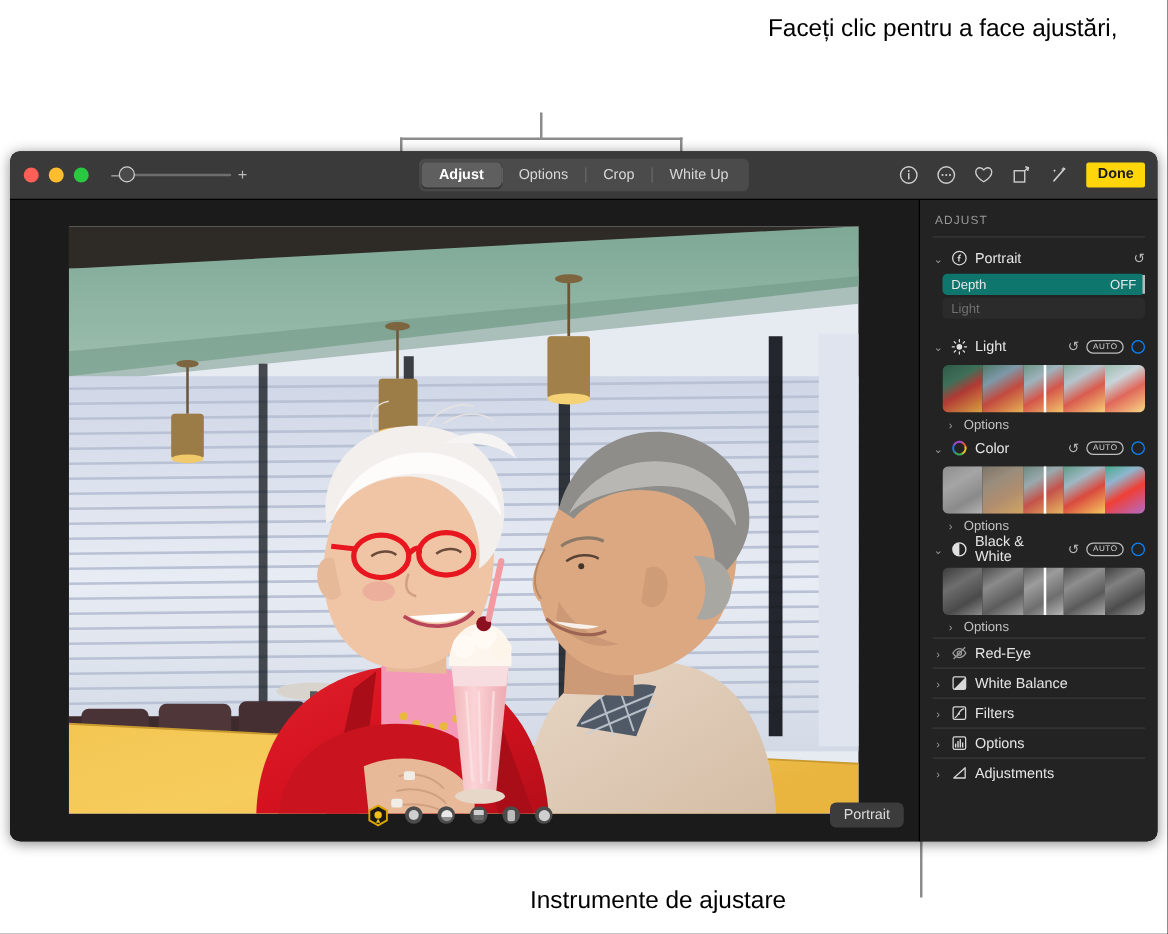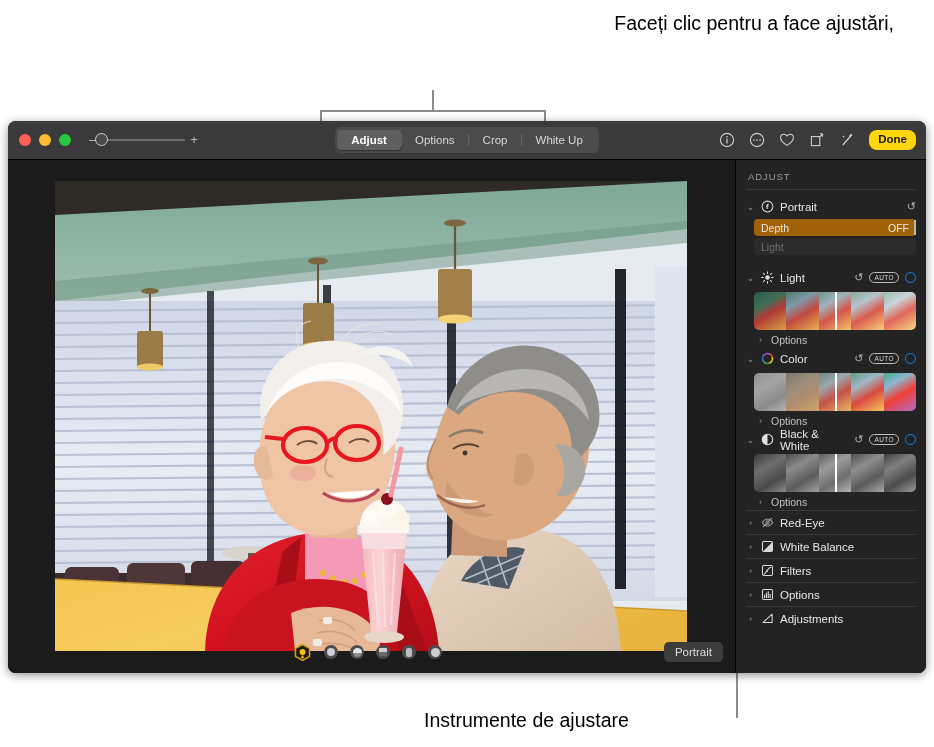--- a/index.html
+++ b/index.html
@@ -86,21 +86,21 @@
   .tab.div::before{
     content:"";position:absolute;left:0;top:4px;width:1px;height:12px;background:#696969;
   }
 
   .right-tools{
     position:absolute;right:10px;display:flex;align-items:center;gap:14px;
   }
   .ticon{width:16px;height:16px;color:#cfcfcf;display:block;}
   .done-btn{
     background:#ffd60a;color:#1a1a1a;font-size:11.5px;font-weight:bold;
-    padding:3px 9px;border-radius:8px;line-height:1.2;
+    padding:3px 9px;border-radius:2px;line-height:1.2;
   }
 
   
   .appbody{display:flex;height:514px;background:#1b1b1b;}
 
   .canvas{
     position:relative;flex:1;background:#1b1b1b;
     display:flex;align-items:flex-start;justify-content:center;
   }
 
@@ -159,21 +159,21 @@
   .auto-pill{
     border:1px solid #bdbdbd;border-radius:7px;color:#d6d6d6;
     font-size:6.5px;letter-spacing:.4px;padding:1px 4px;line-height:1.2;
   }
   .blue-ring{
     width:11px;height:11px;border-radius:50%;
     border:1.6px solid #0a84ff;box-sizing:border-box;
   }
 
   .field{
-    height:17px;border-radius:4px;background:#a16207;
+    height:17px;border-radius:4px;background:#0f766e;
     display:flex;align-items:center;justify-content:space-between;
     padding:0 7px;margin:2px 0 0 8px;font-size:10.5px;color:#e8e8e8;
     position:relative;
   }
   .field.dim{background:#2b2b2b;color:#6f6f6f;}
   .field .caret{
     position:absolute;right:0;top:1px;width:2px;height:15px;background:#b9b9b9;
   }
 
   .strip{

